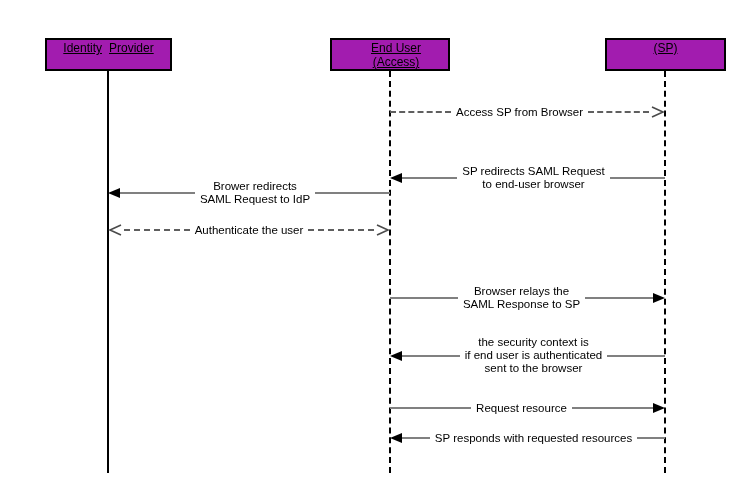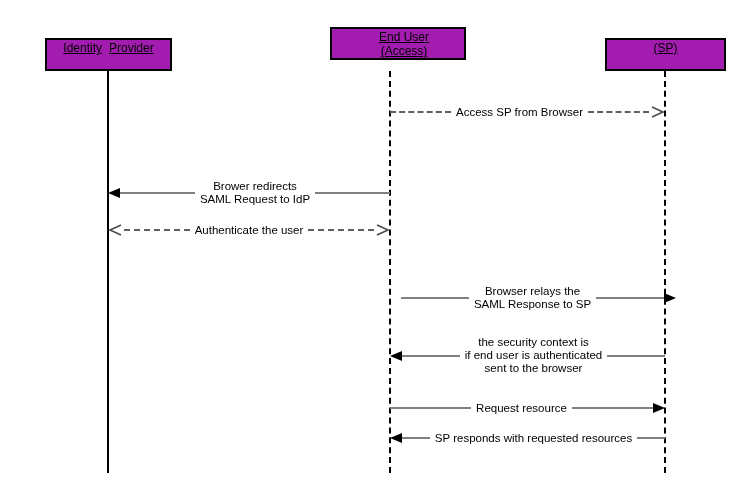--- a/index.html
+++ b/index.html
@@ -35,21 +35,21 @@
 </style>
 </head>
 <body>
 
 <div class="canvas">
 
   <div class="actor" style="left:45px; top:38px; width:127px;">
     <div class="parts"><span class="u">Identity</span><span class="u">Provider</span></div>
   </div>
 
-  <div class="actor" style="left:330px; top:27px; width:136px;padding-left:12px;">
+  <div class="actor" style="left:330px; top:38px; width:120px;padding-left:12px;">
     <div class="parts"><span class="u">End User</span></div>
     <div><span class="u">(Access)</span></div>
   </div>
 
   <div class="actor" style="left:605px; top:38px; width:121px;">
     <div><span class="u">(SP)</span></div>
   </div>
 
   <div class="lifeline solid" style="left:107px;"></div>
   <div class="lifeline dashed" style="left:389px;"></div>
@@ -57,20 +57,29 @@
 
   <div class="message dashed bold" style="left:390px; top:104px; width:275px; height:16px;">
     <div class="seg"></div>
     <div class="label">Access SP from Browser</div>
     <div class="seg"></div>
     <svg class="chev" width="16" height="12" viewBox="0 0 16 12">
         <path d="M3 1 L14 6 L3 11" fill="none" stroke="#4a4a4a" stroke-width="1.6"></path>
       </svg>
   </div>
 
+  <div class="message solid" style="left:390px; top:165px; width:275px; height:26px;">
+    <div class="ah left"></div>
+    <div class="seg"></div>
+    <div class="label">
+      <div>SP redirects SAML Request</div>
+      <div>to end-user browser</div>
+    </div>
+    <div class="seg"></div>
+  </div>
 
   <div class="message dashed bold" style="left:108px; top:222px; width:282px; height:16px;">
     <svg class="chev" width="16" height="12" viewBox="0 0 16 12">
         <path d="M13 1 L2 6 L13 11" fill="none" stroke="#4a4a4a" stroke-width="1.6"></path>
       </svg>
     <div class="seg"></div>
     <div class="label">Authenticate the user</div>
     <div class="seg"></div>
     <svg class="chev" width="16" height="12" viewBox="0 0 16 12">
         <path d="M3 1 L14 6 L3 11" fill="none" stroke="#4a4a4a" stroke-width="1.6"></path>
@@ -81,21 +90,21 @@
     <div class="ah left"></div>
     <div class="seg"></div>
     <div class="label">
       <div>Brower redirects</div>
       <div>SAML Request to IdP</div>
     </div>
     <div class="seg"></div>
   </div>
 
 
-  <div class="message solid" style="left:401px; top:285px; width:275px; height:26px;">
+  <div class="message solid" style="left:390px; top:285px; width:275px; height:26px;">
     <div class="seg"></div>
     <div class="label">
       <div>Browser relays the</div>
       <div>SAML Response to SP</div>
     </div>
     <div class="seg"></div>
     <div class="ah right"></div>
   </div>
 
   <div class="message solid" style="left:390px; top:336px; width:275px; height:39px;">

